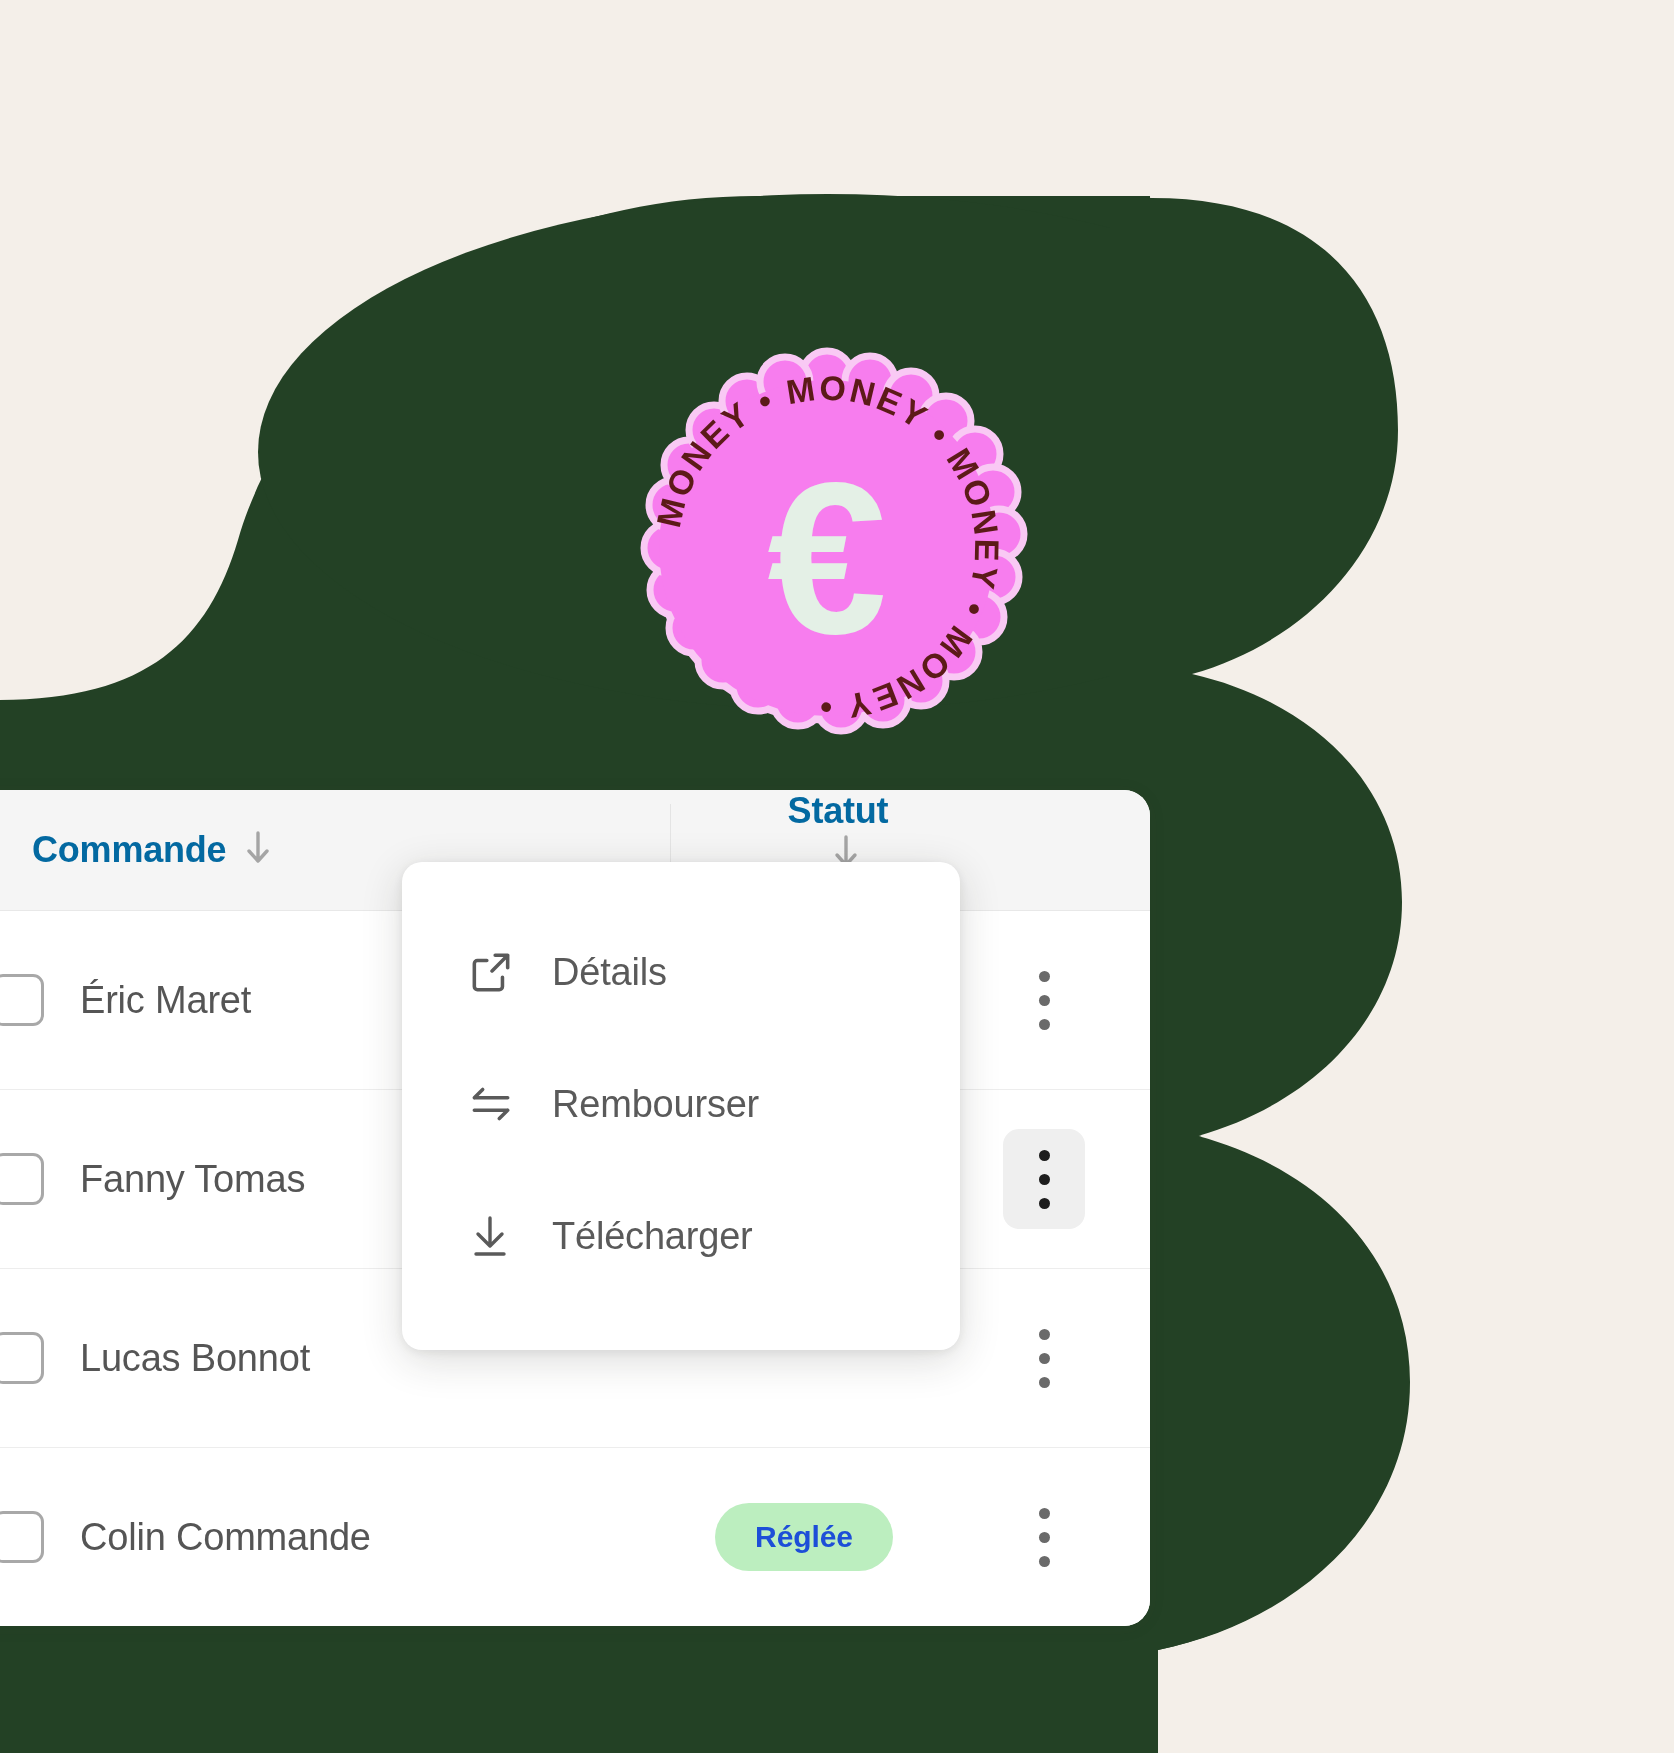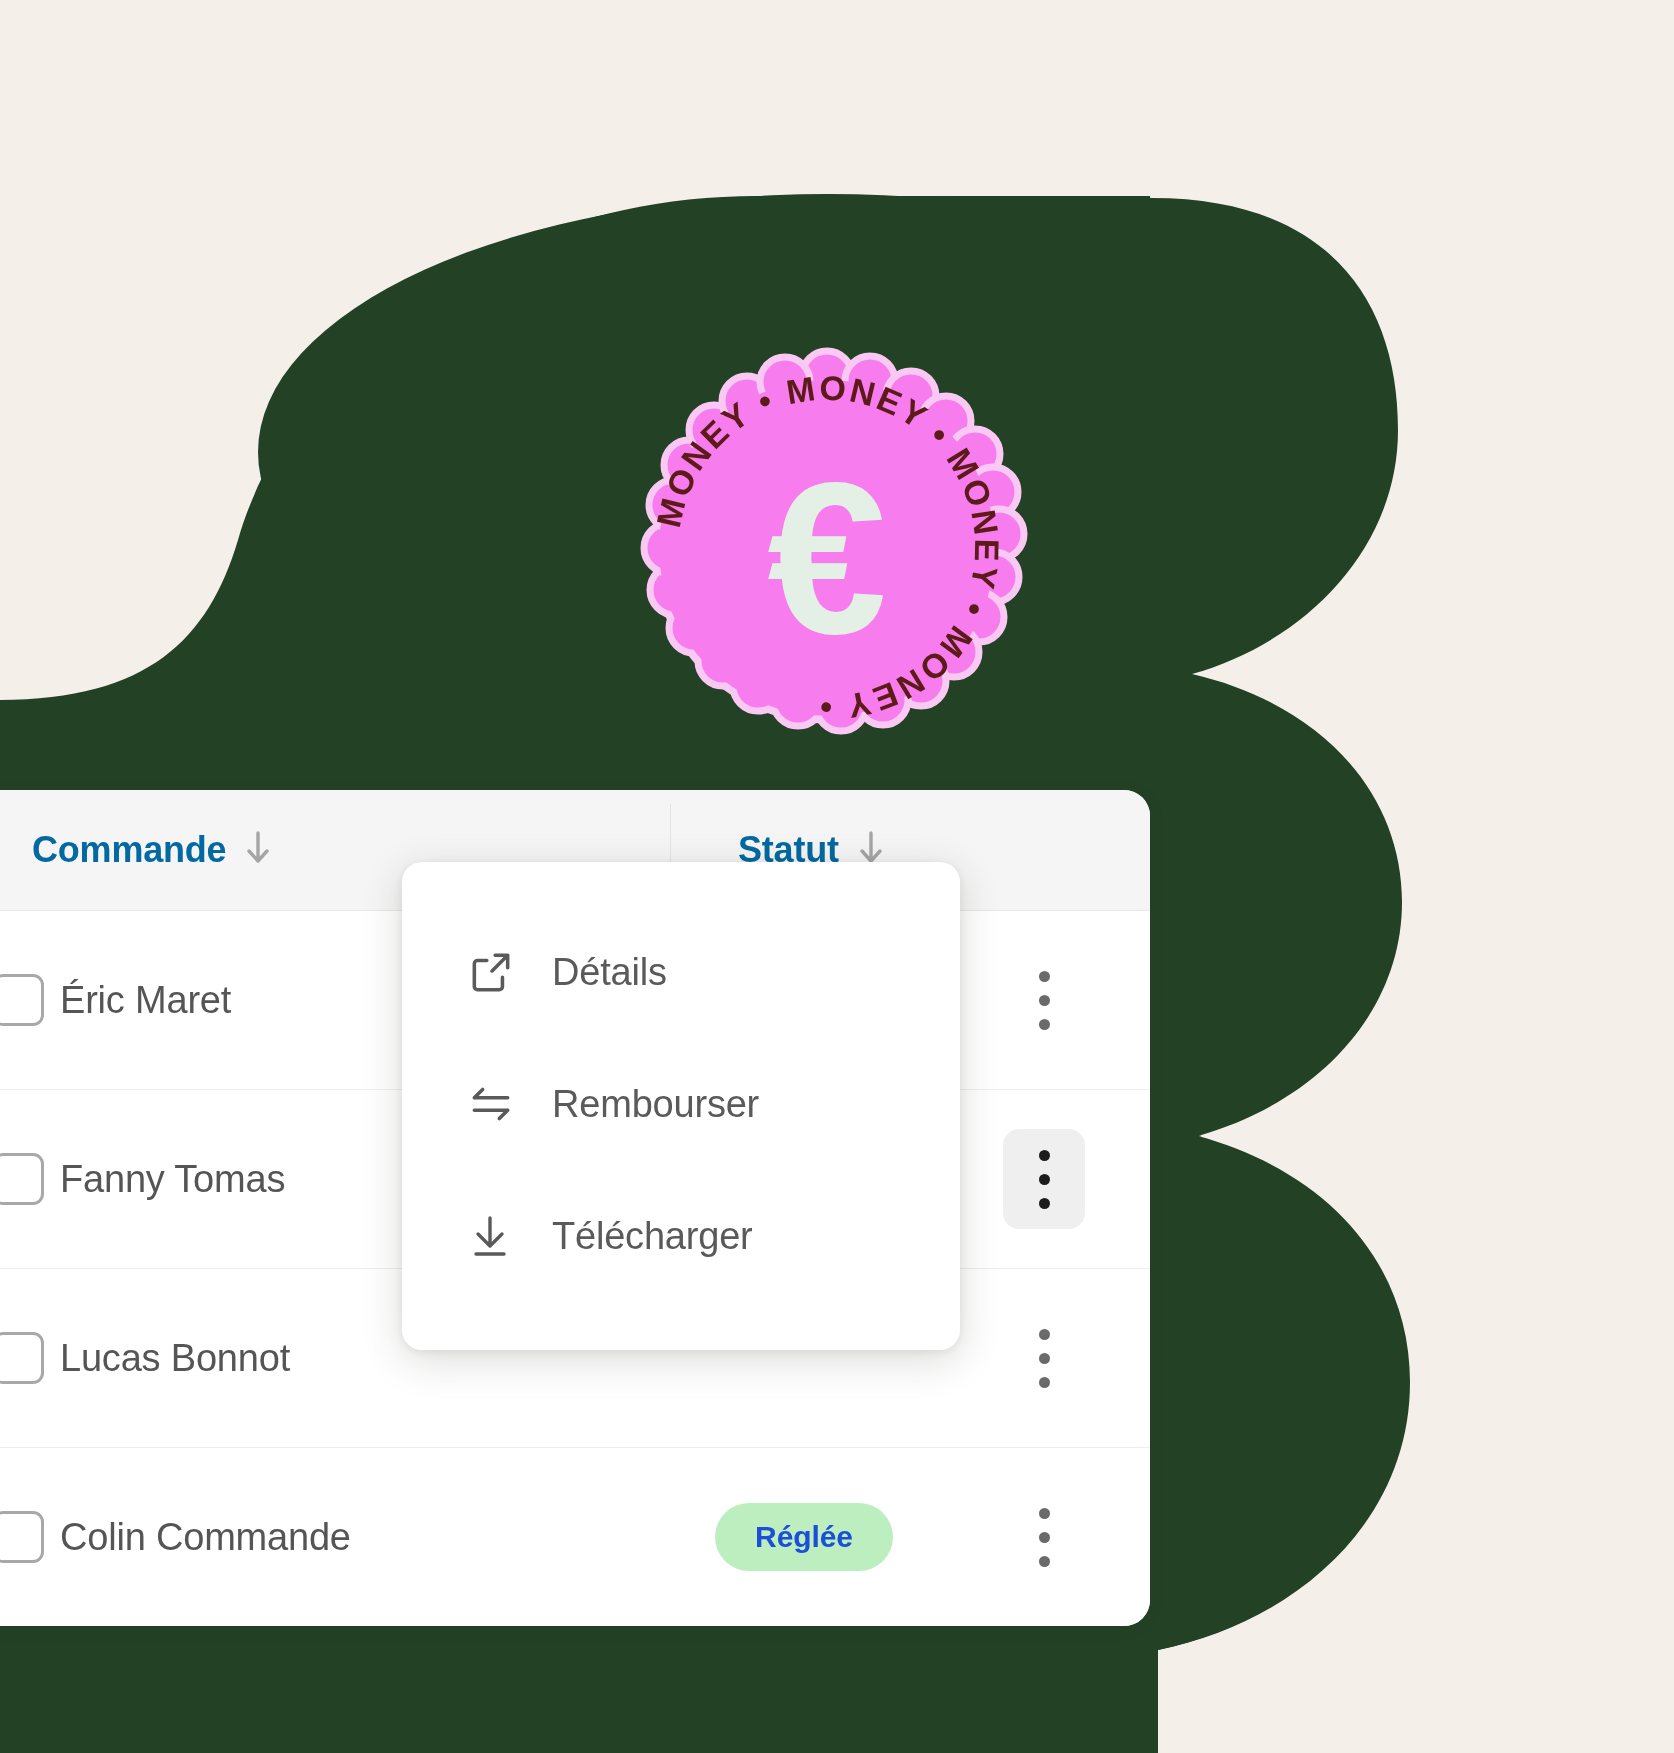--- a/index.html
+++ b/index.html
@@ -62,21 +62,21 @@
   .th + .th::before {
     content: "";
     position: absolute;
     left: 0;
     top: 14px;
     bottom: 14px;
     width: 1px;
     background: #E4E4E4;
   }
   .th-commande { width: 710px; padding-left: 72px; }
-  .th-statut   { width: 268px; padding-left: 68px; }
+  .th-statut   { width: 268px; padding-left: 68px; flex-direction: column; }
   .th-action   { width: 212px; padding-left: 60px; }
 
   .th-label {
     font-size: 36px;
     font-weight: 700;
     color: #0369a1;
     letter-spacing: -0.2px;
   }
   .sort-icon {
     display: inline-block;
@@ -105,21 +105,21 @@
   .trow:last-child { border-bottom: none; }
 
   .cell { box-sizing: border-box; display: flex; align-items: center; }
   .cell-commande { width: 710px; padding-left: 32px; }
   .cell-statut   { width: 268px; display: flex; align-items: center; justify-content: center; }
   .cell-action   { width: 212px; display: flex; align-items: center; justify-content: center; }
 
   .name {
     font-size: 38px;
     color: #555555;
-    margin-left: 16px;
+    margin-left: 36px;
     letter-spacing: -0.2px;
     white-space: nowrap;
   }
 
   .badge {
     display: inline-block;
     background: #BCEEBF;
     color: #1d4ed8;
     font-size: 30px;
     font-weight: 700;

